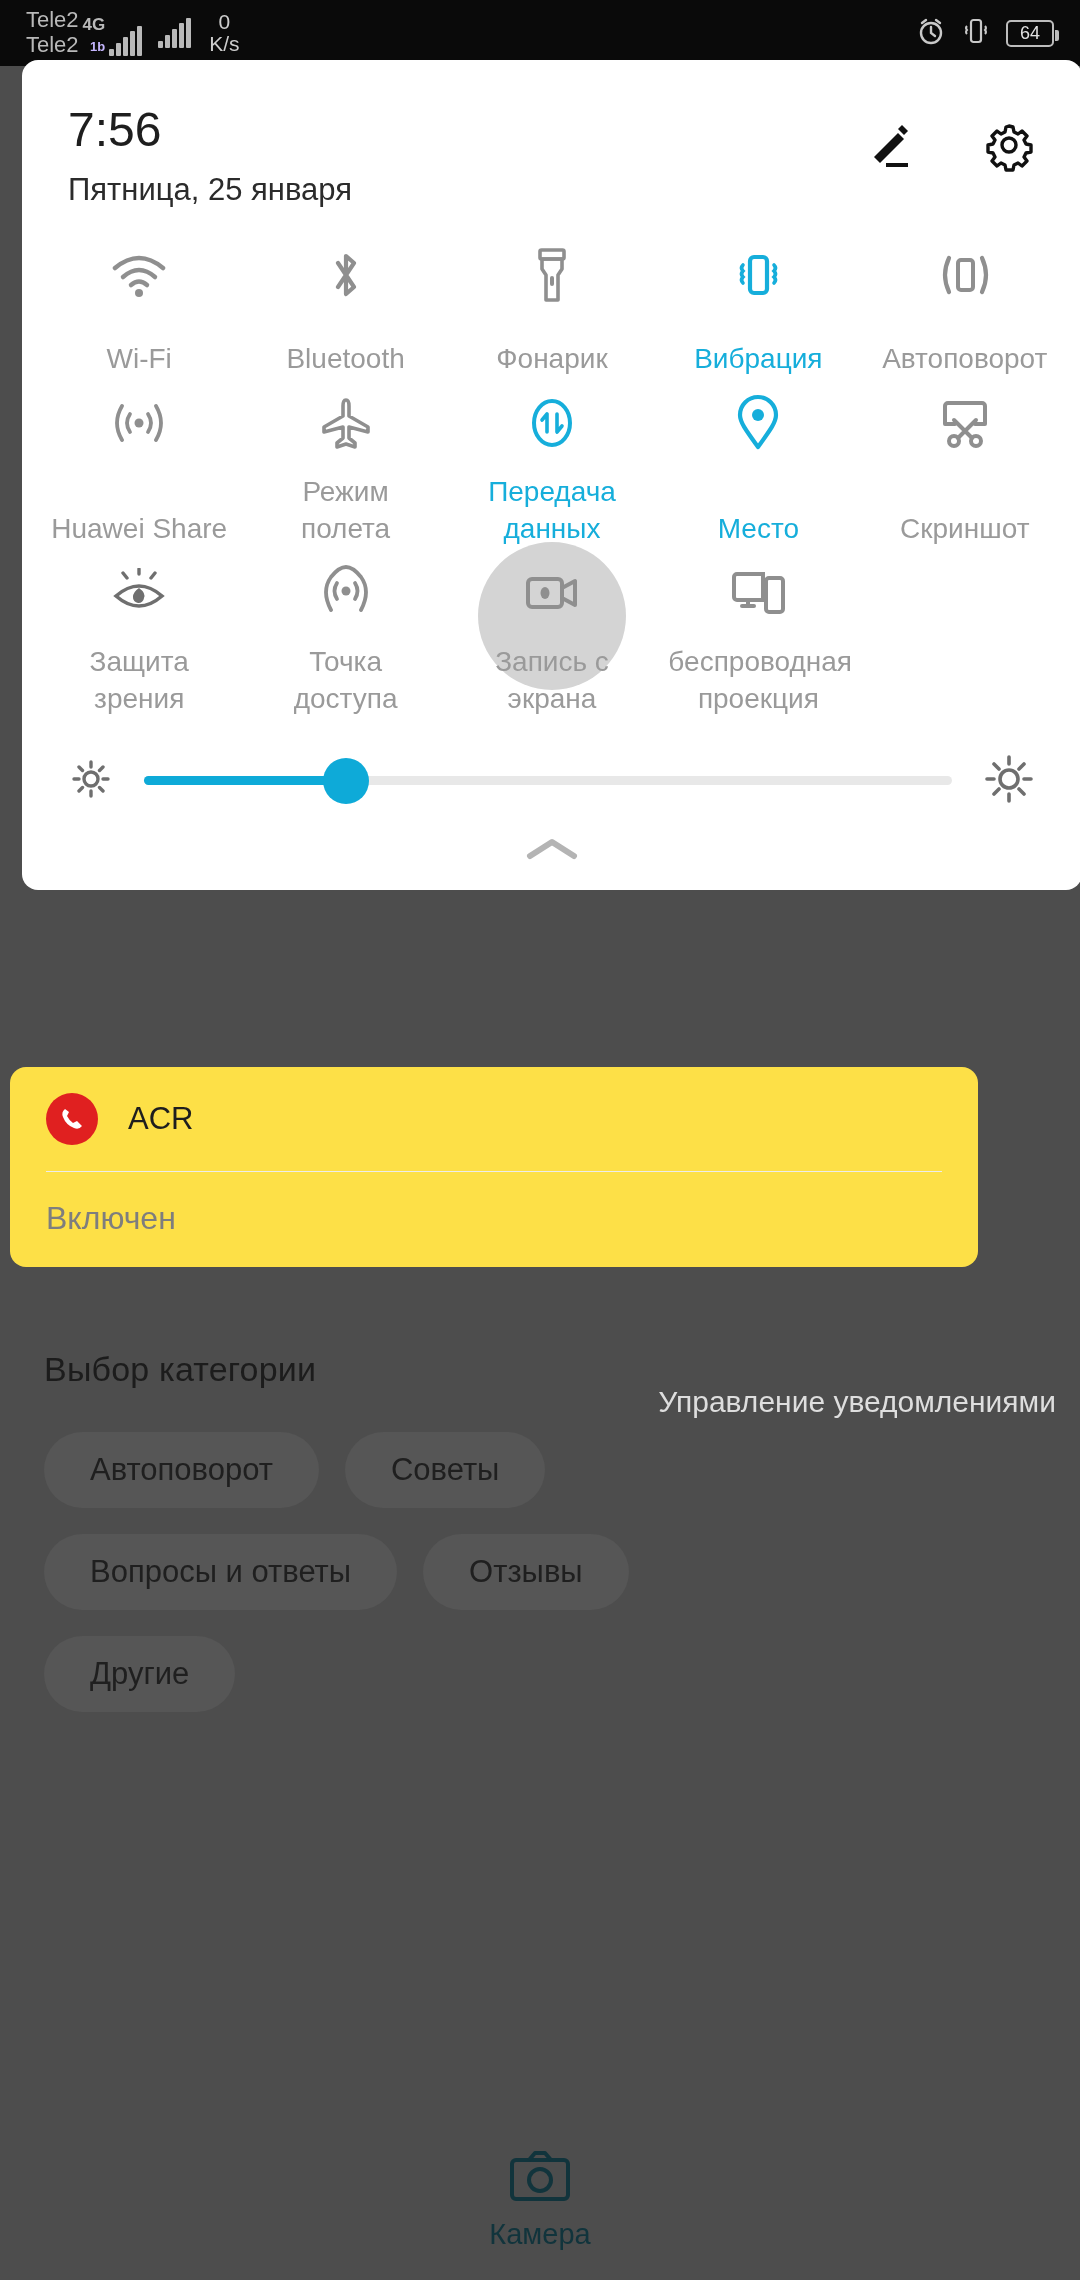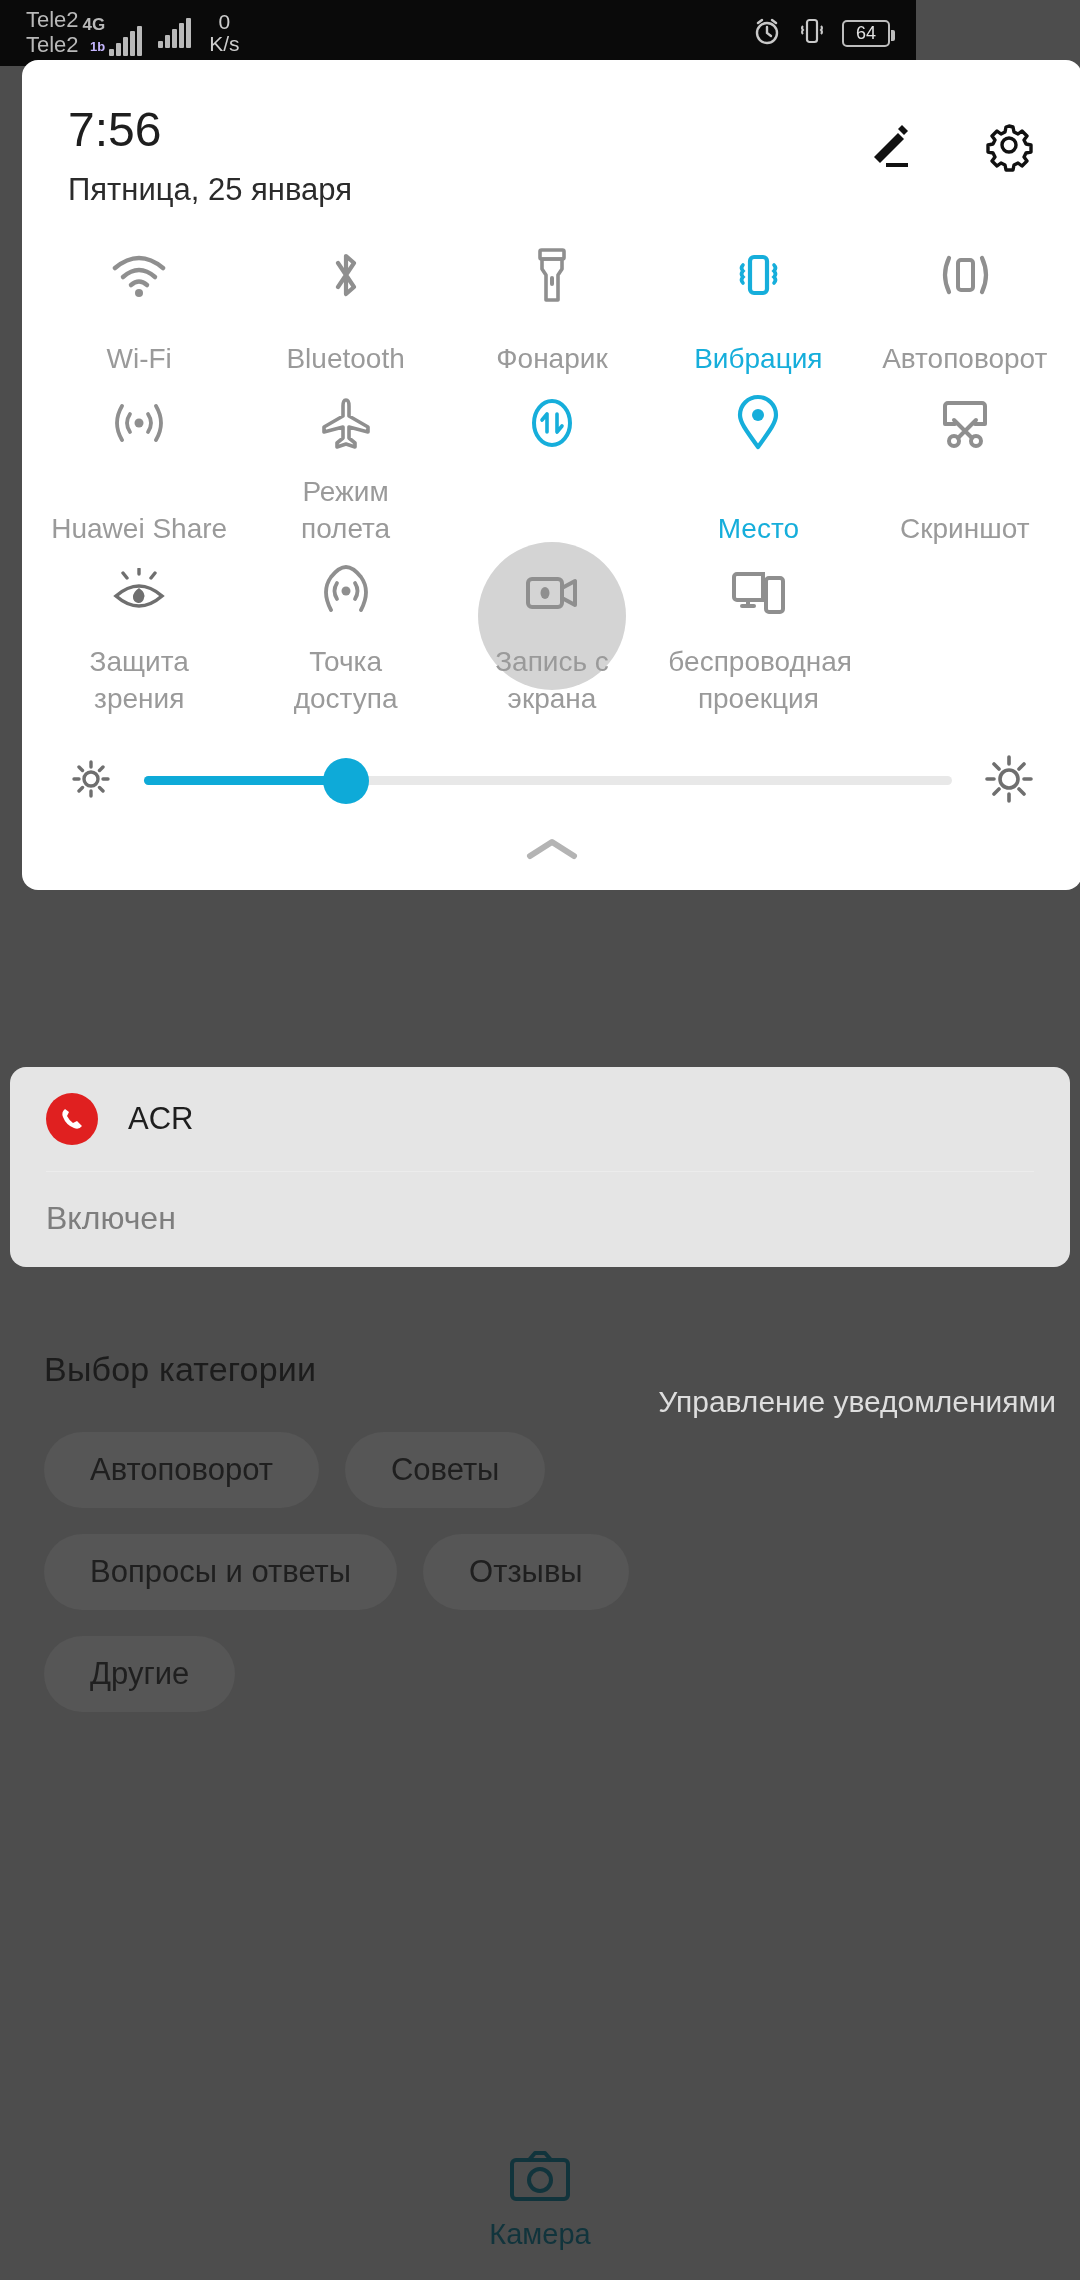--- a/index.html
+++ b/index.html
@@ -29,21 +29,21 @@
     padding:0 46px; color:#1f1f1f; font-size:31px; white-space:nowrap;
   }
   .camera-dock {
     position:absolute; left:0; right:0; top:2150px;
     display:flex; flex-direction:column; align-items:center; gap:12px;
   }
   .camera-label { font-size:29px; color:#11343c; }
 
   
   .statusbar {
-    position:absolute; left:0; top:0; width:916px; height:66px;
+    position:absolute; left:0; top:0; width:1080px; height:66px;
     background:#0a0a0a; display:flex; align-items:center;
     justify-content:space-between; padding:0 26px;
   }
   .sb-left { display:flex; align-items:center; gap:0; }
   .carriers { display:flex; flex-direction:column; justify-content:center; line-height:1.12; }
   .carriers span { font-size:22px; color:#b9b9b9; }
   .sig-wrap { display:flex; align-items:flex-end; gap:4px; margin-left:4px;justify-content:space-between; }
   .gbadge { font-size:17px; font-weight:bold; color:#b9b9b9; align-self:flex-start; margin-top:4px; }
   .gbadge.sm { font-size:13px; color:#c4b5fd; align-self:flex-end; margin-bottom:2px;}
   .bars { display:flex; align-items:flex-end; gap:2px; height:30px; }
@@ -91,22 +91,22 @@
   .track { flex:1; height:9px; background:#e8e8e8; border-radius:6px; position:relative; }
   .fill { position:absolute; left:0; top:0; height:9px; background:#0eaad8; border-radius:6px; }
   .thumb {
     position:absolute; top:50%; width:46px; height:46px; border-radius:50%;
     background:#0eaad8; transform:translate(-50%,-50%);
   }
   .chevron-up { display:flex; justify-content:center; padding:18px 0 14px 0; }
 
   
   .notif {
-    position:absolute; left:10px; top:1067px; width:1060px;
-    background:#e5e5e5; border-radius:16px; padding:26px 36px 30px 36px;
+    position:absolute; left:10px; top:1067px; width:968px;
+    background:#fde047; border-radius:16px; padding:26px 36px 30px 36px;
   }
   .notif-top { display:flex; align-items:center; gap:30px; }
   .acr-icon {
     width:52px; height:52px; border-radius:50%; background:#e02020;
     display:flex; align-items:center; justify-content:center;
   }
   .notif-app { font-size:31px; color:#1e1e1e; font-weight:300; }
   .notif-div { height:1px; background:#ececec; margin:26px 0 0 0; }
   .notif-body { font-size:32px; color:#7e7e7e; font-weight:300; padding-top:28px; }
 </style>
@@ -300,20 +300,21 @@
       </div>
 
       <div class="tile on">
         <span class="ic">
           <svg width="54" height="58" viewBox="0 0 54 58">
             <ellipse cx="27" cy="29" rx="18" ry="22" fill="none" stroke="#16aedb" stroke-width="4"></ellipse>
             <path d="M22 38 V20 M22 20 l-5 6" fill="none" stroke="#16aedb" stroke-width="3.6" stroke-linecap="round" stroke-linejoin="round"></path>
             <path d="M32 20 V38 M32 38 l5 -6" fill="none" stroke="#16aedb" stroke-width="3.6" stroke-linecap="round" stroke-linejoin="round"></path>
           </svg>
         </span>
+        <span class="lbl">Передача данных</span>
       </div>
 
       <div class="tile on">
         <span class="ic">
           <svg width="46" height="58" viewBox="0 0 46 58">
             <path d="M23 53 C10 35 5 28 5 21 A18 18 0 0 1 41 21 C41 28 36 35 23 53 Z" fill="none" stroke="#16aedb" stroke-width="4.2" stroke-linejoin="round"></path>
             <circle cx="23" cy="21" r="6" fill="#16aedb"></circle>
           </svg>
         </span>
         <span class="lbl">Место</span>

